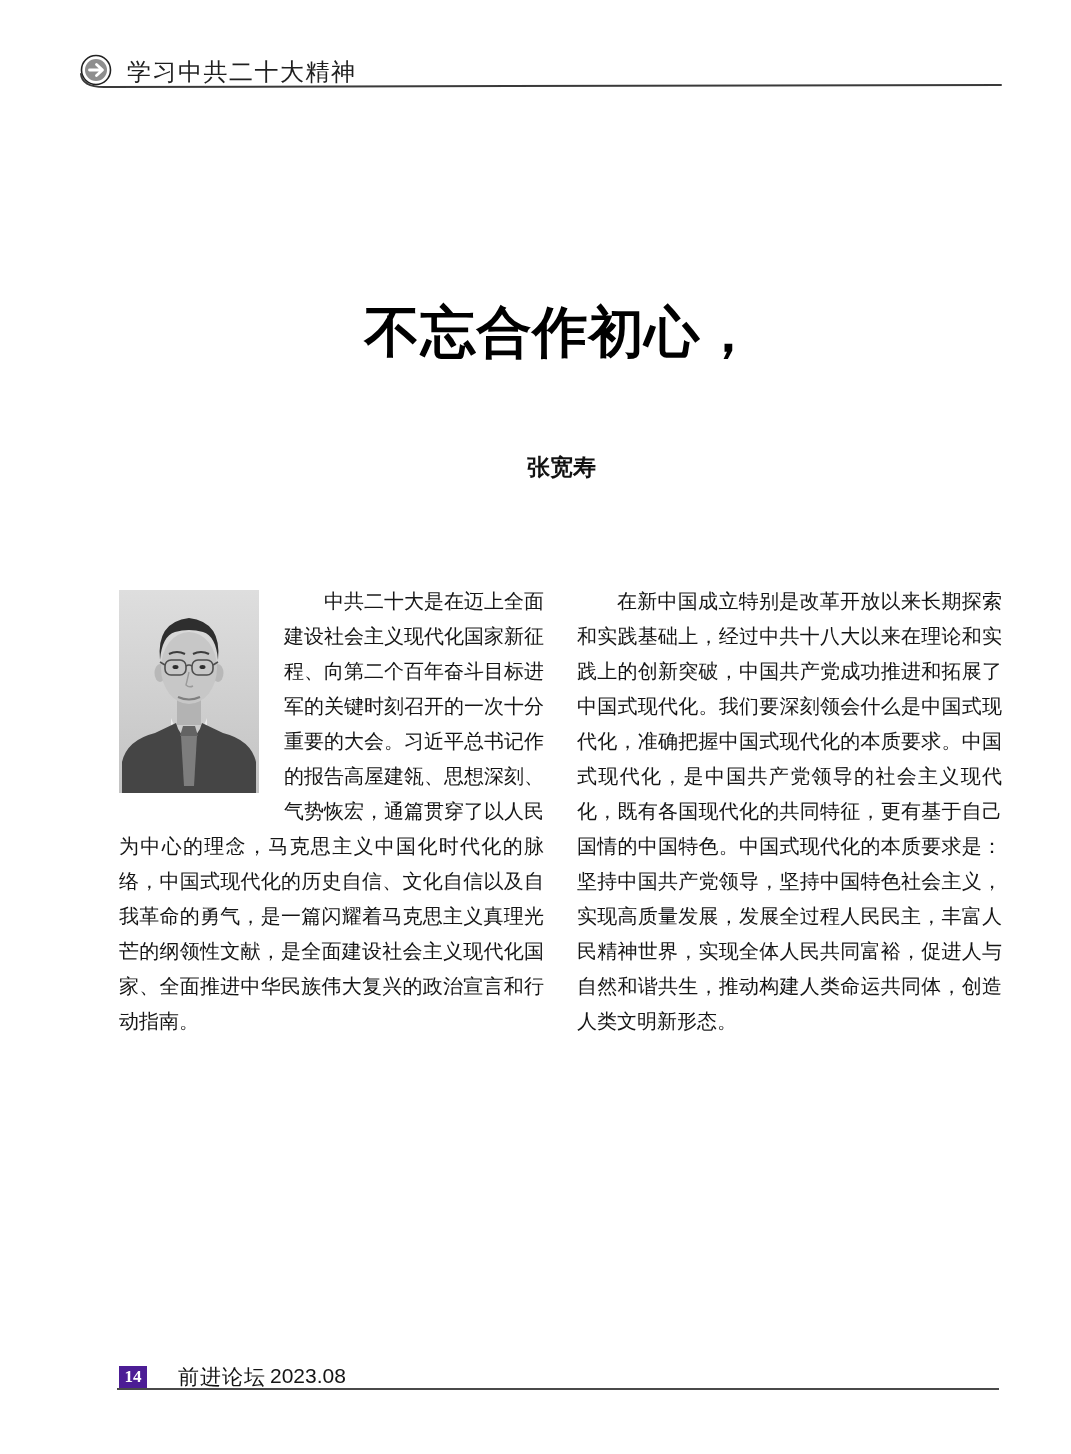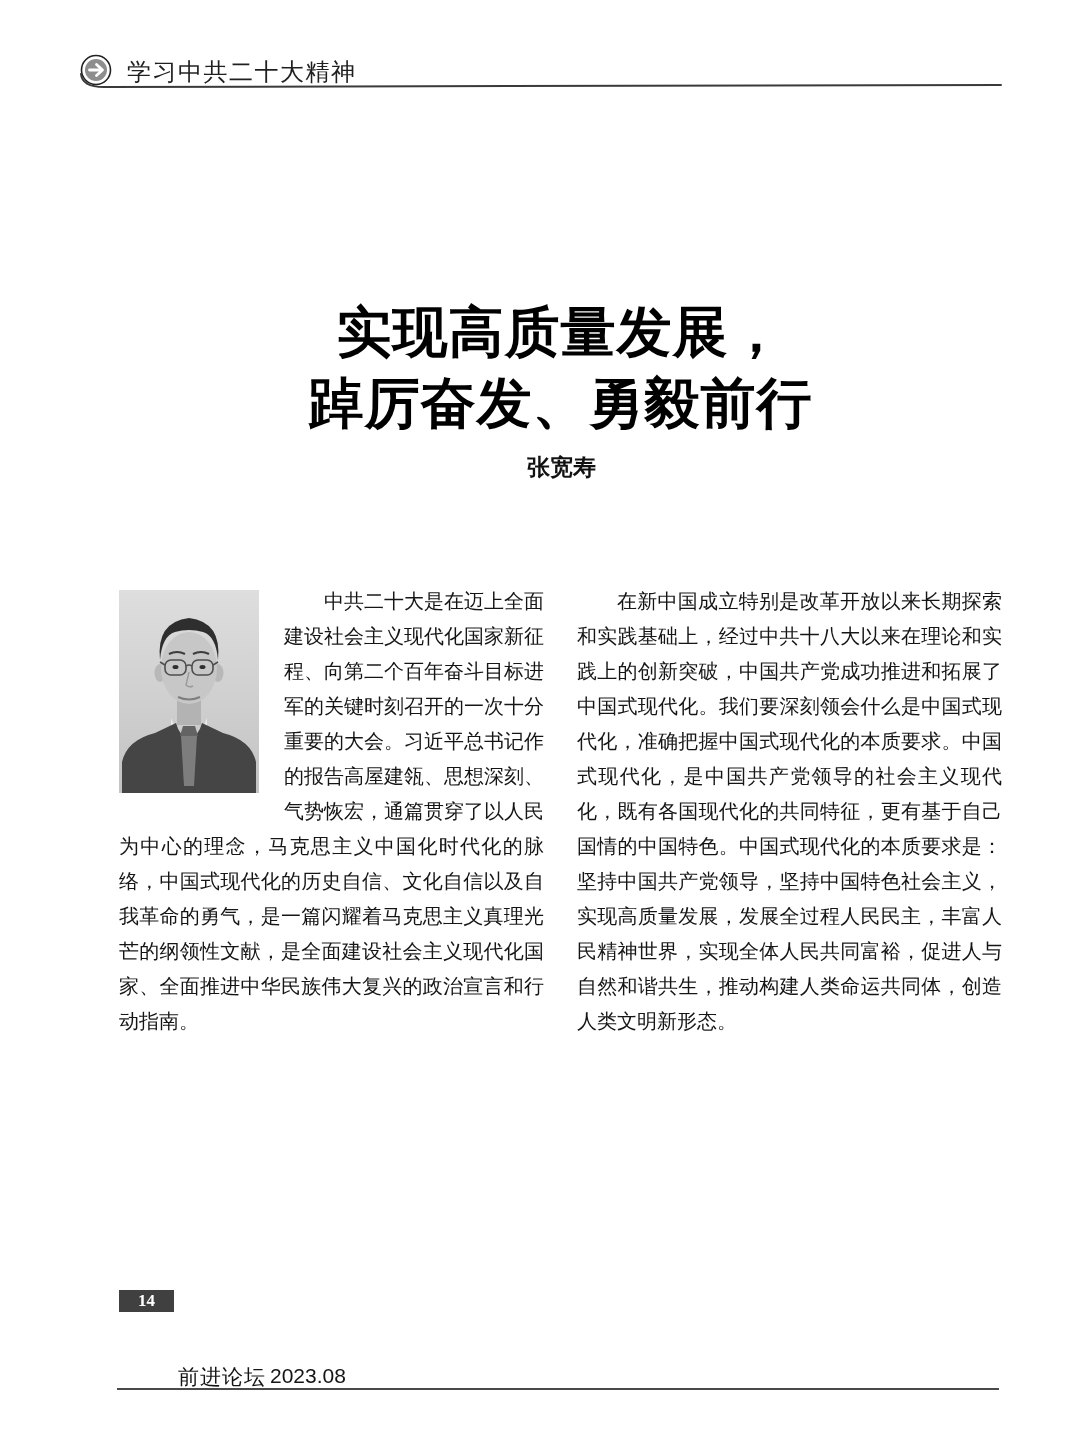--- a/index.html
+++ b/index.html
@@ -61,23 +61,23 @@
   .portrait {
     float: left;
     width: 140px; height: 203px;
     margin: 6px 25px 5px 0;
     display: block;
   }
   .portrait svg { display: block; width: 140px; height: 203px; }
 
   
   .page-badge {
-    position: absolute; left: 95px; top: 1290px;
-    width: 55px; height: 22px;
-    background: #404040; color: #ffffff;
+    position: absolute; left: 95px; top: 1366px;
+    width: 28px; height: 22px;
+    background: #4c1d95; color: #ffffff;
     font-size: 17px; font-weight: bold;
     text-align: center; line-height: 22px;
   }
   .footer-journal {
     position: absolute; left: 154px; top: 1363px;
     font-size: 21px; color: #141414; letter-spacing: 1px; text-align: right;
   }
   .footer-issue {
     position: absolute; left: 246px; top: 1364px;
     font-family: "Liberation Sans", "DejaVu Sans", sans-serif;
@@ -99,22 +99,21 @@
       <circle cx="16" cy="16" r="11" fill="#8e8e8e"></circle>
       <path d="M9.5 16 H21.5 M16.5 10.5 L22.5 16 L16.5 21.5" fill="none" stroke="#ffffff" stroke-width="2.8" stroke-linecap="round" stroke-linejoin="round"></path>
     </svg>
   </div>
   <div class="header-label">学习中共二十大精神</div>
   <svg class="header-rule">
     <path d="M57 74 Q58 87 80 87 L977 85" fill="none" stroke="#3a3a3a" stroke-width="2" stroke-linecap="round"></path>
   </svg>
 
   <div class="title-block">
-    <div>实现高质量发展，</div>
-    <div>踔厉奋发、勇毅前行</div>
+    <div>不忘合作初心，</div>
   </div>
   <div class="author-line">张宽寿</div>
 
   <div class="columns">
 
     <div class="col">
       <p class="indent">
         <span class="portrait">
           <svg viewBox="0 0 140 203">
             <defs>

